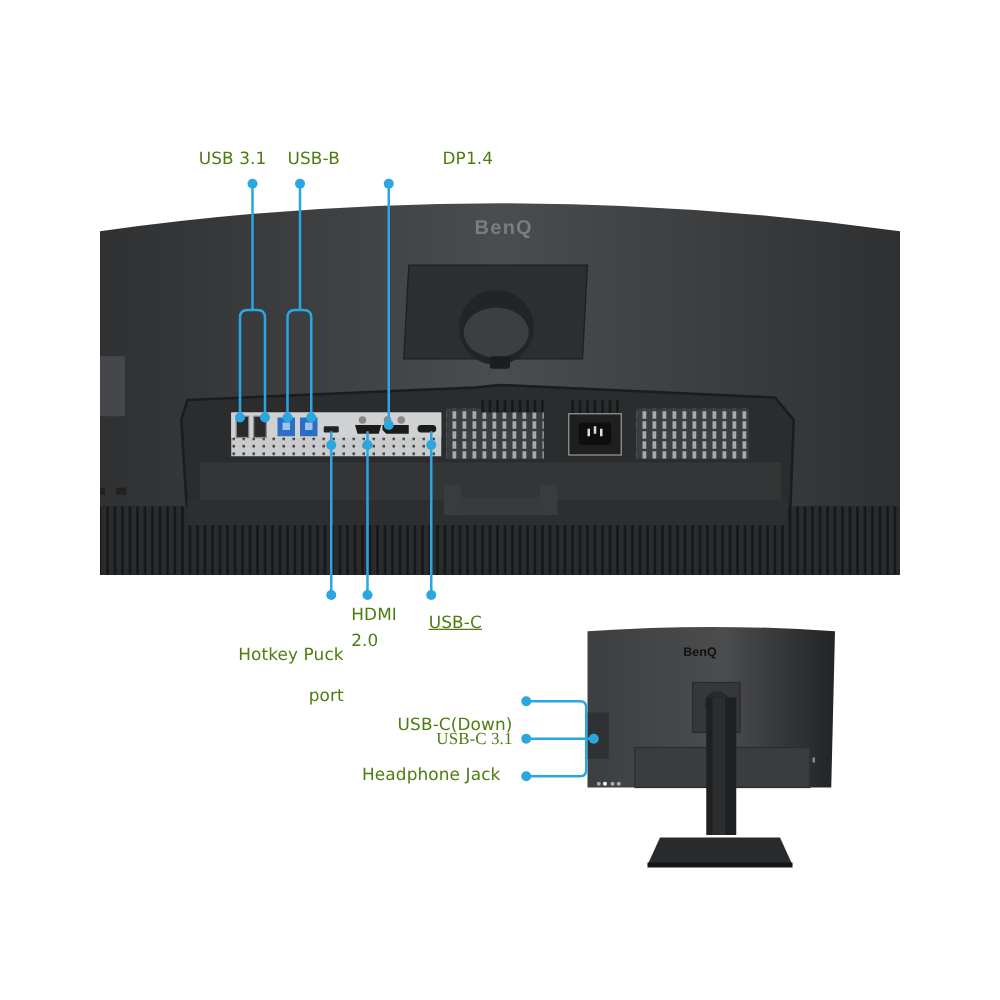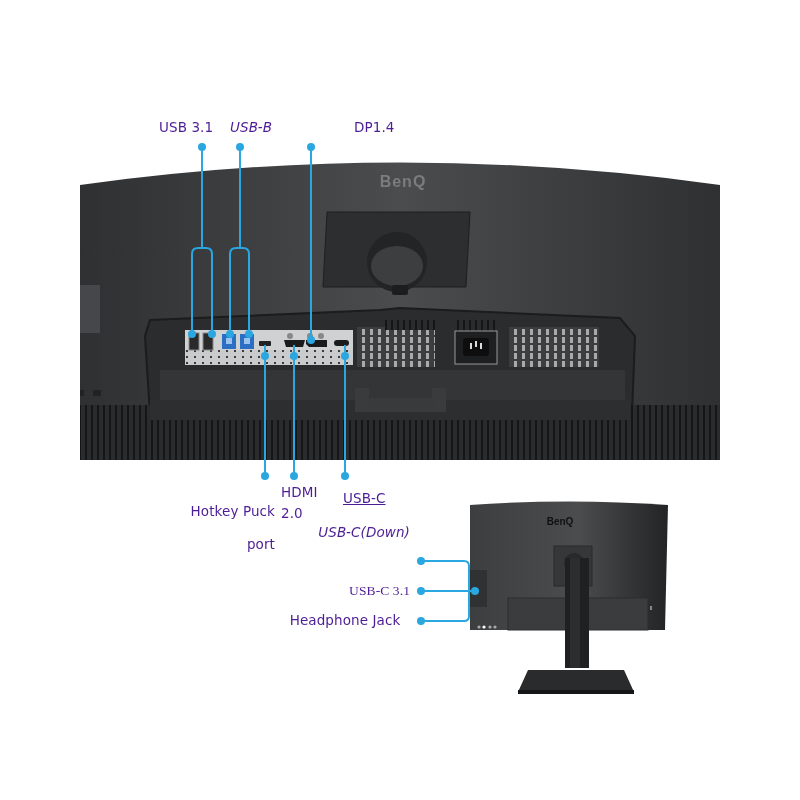--- a/index.html
+++ b/index.html
@@ -1,17 +1,17 @@
 <!DOCTYPE html>
 <html><head>
 <meta charset="utf-8">
 <style>
   html,body{margin:0;padding:0;}
   body{width:800px;height:800px;background:#ffffff;position:relative;overflow:hidden;font-family:"DejaVu Sans","Liberation Sans",sans-serif;color:#333;}
-  .label{position:absolute;font-size:13.5px;color:#4c1d95;white-space:nowrap;letter-spacing:0.1px;line-height:17px;}
+  .label{position:absolute;font-size:13.5px;color:#4d7c0f;white-space:nowrap;letter-spacing:0.1px;line-height:17px;}
   .label.r{text-align:right;}
   .dot{position:absolute;width:8px;height:8px;border-radius:50%;background:#2aa7e0;}
   svg{position:absolute;left:0;top:0;}
 </style>
 </head>
 <body>
 
 <svg width="800" height="800" viewBox="0 0 800 800">
   <defs>
     <linearGradient id="backGrad" x1="0" y1="0" x2="1" y2="0">
@@ -142,28 +142,28 @@
 <div class="dot" style="left:341px;top:352px;"></div>
 <div class="dot" style="left:261px;top:472px;"></div>
 <div class="dot" style="left:290px;top:472px;"></div>
 <div class="dot" style="left:341px;top:472px;"></div>
 <div class="dot" style="left:417px;top:557px;"></div>
 <div class="dot" style="left:417px;top:587px;"></div>
 <div class="dot" style="left:417px;top:617px;"></div>
 <div class="dot" style="left:471px;top:587px;"></div>
 
 <div class="label" style="left:159px;top:119px;">USB 3.1</div>
-<div class="label" style="left:230px;top:119px;font-style:italic;">USB-B</div>
+<div class="label" style="left:230px;top:119px;">USB-B</div>
 <div class="label" style="left:306px;top:119px;margin-left:48px;">DP1.4</div>
 
-<div class="label r" style="left:180px;top:503px;width:95px;">
+<div class="label r" style="left:180px;top:516px;width:95px;">
   <div>Hotkey Puck</div>
   <div style="margin-top:16px;">port</div>
 </div>
 <div class="label" style="left:281px;top:484px;">
   <div>HDMI</div>
   <div style="margin-top:4px;">2.0</div>
 </div>
 <div class="label" style="left:343px;top:490px;text-decoration:underline;">USB-C</div>
 
-<div class="label r" style="left:290px;top:524px;width:120px;font-style:italic;">USB-C(Down)</div>
+<div class="label r" style="left:290px;top:572px;width:120px;">USB-C(Down)</div>
 <div class="label r" style="left:290px;top:582px;width:120px;font-family:Liberation Serif, serif;">USB-C 3.1</div>
 <div class="label r" style="left:280px;top:612px;width:130px;text-align:center;">Headphone Jack</div>
 
 </body></html>

